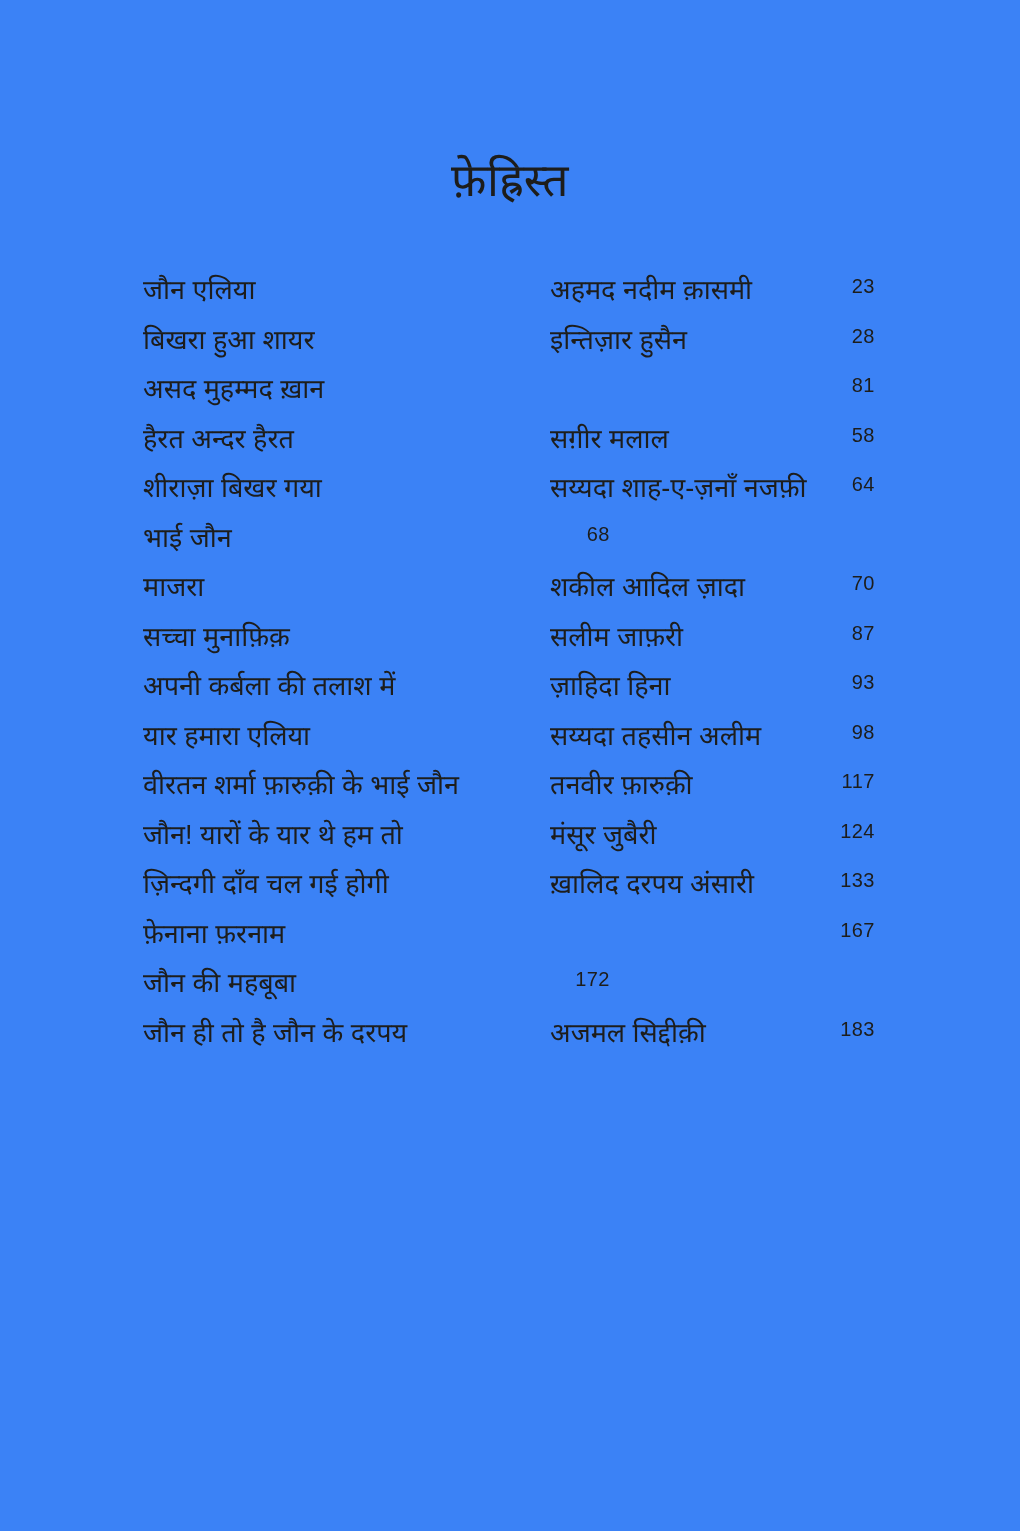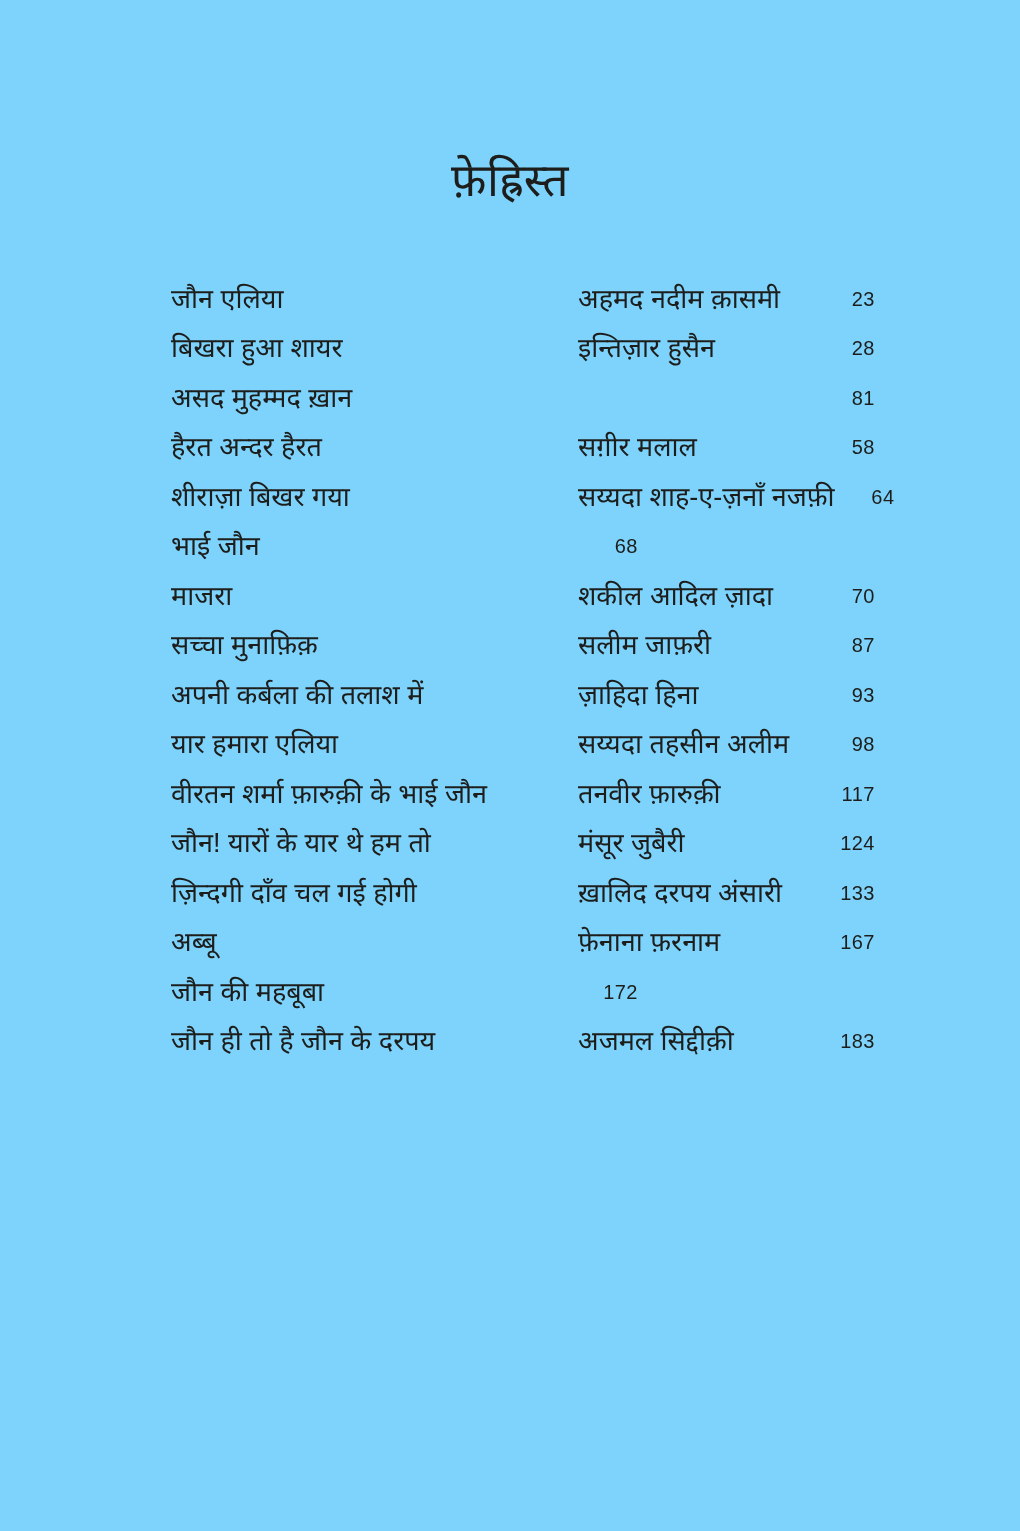--- a/index.html
+++ b/index.html
@@ -1,21 +1,21 @@
 <!DOCTYPE html>
 <html><head>
 <meta charset="utf-8">
 <style>
   html, body { margin: 0; padding: 0; background: #e8e8e8; }
   .page {
     position: relative;
     width: 1020px;
     height: 1531px;
     margin: 0 auto;
-    background: #7dd3fc;
+    background: #3b82f6;
     font-family: "Liberation Sans", sans-serif;
     color: #1d1d1b;
     overflow: hidden;
   }
   .doc-title {
     position: absolute;
     top: 120px;
     left: 0;
     width: 100%;
     text-align: center;
@@ -25,26 +25,25 @@
     letter-spacing: 0.5px;
   }
   .toc {
     position: absolute;
     top: 274px;
     left: 143px;
     right: 145px;
   }
   .toc-row {
     display: flex;
-    align-items: center;
+    align-items: flex-start;
     height: 49.5px;
     font-size: 27px;
     white-space: nowrap;
     line-height: 1.2;
-    margin-left: 28px;
   }
   .col-title {
     flex: 0 0 407px;
     width: 407px;
     overflow: visible;
   }
   .col-author {
     flex: 1 1 auto;
     overflow: visible;
   }
@@ -137,21 +136,20 @@
       <span class="col-page">124</span>
     </div>
 
     <div class="toc-row">
       <span class="col-title">ज़िन्दगी दाँव चल गई होगी</span>
       <span class="col-author">ख़ालिद दरपय अंसारी</span>
       <span class="col-page">133</span>
     </div>
 
     <div class="toc-row">
-      <span class="col-title">अब्बू</span>
       <span class="col-author">फ़ेनाना फ़रनाम</span>
       <span class="col-page">167</span>
     </div>
 
     <div class="toc-row">
       <span class="col-title">जौन की महबूबा</span>
       <span class="col-page">172</span>
     </div>
 
     <div class="toc-row">

